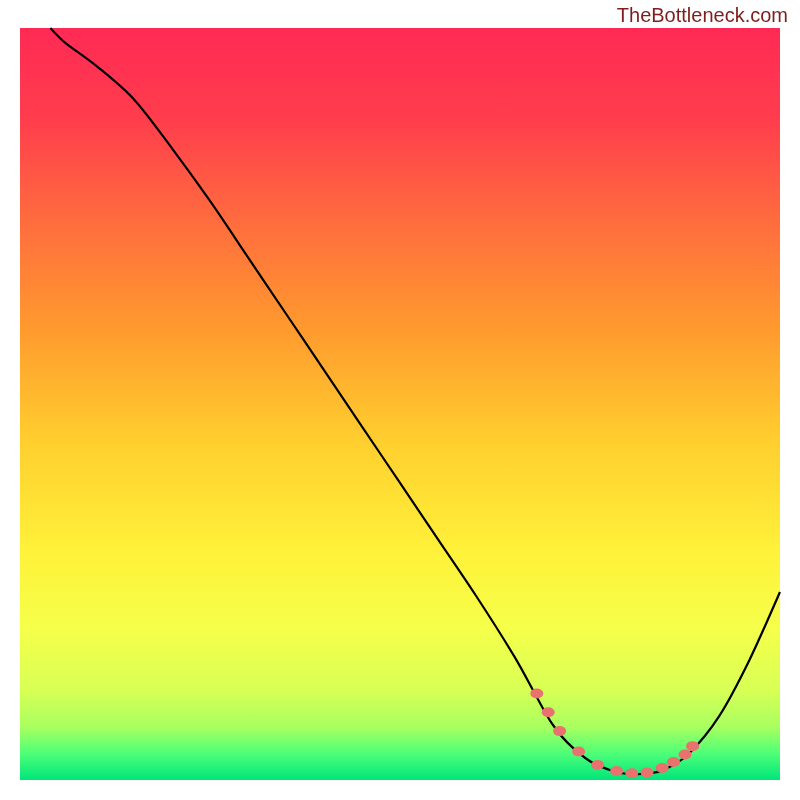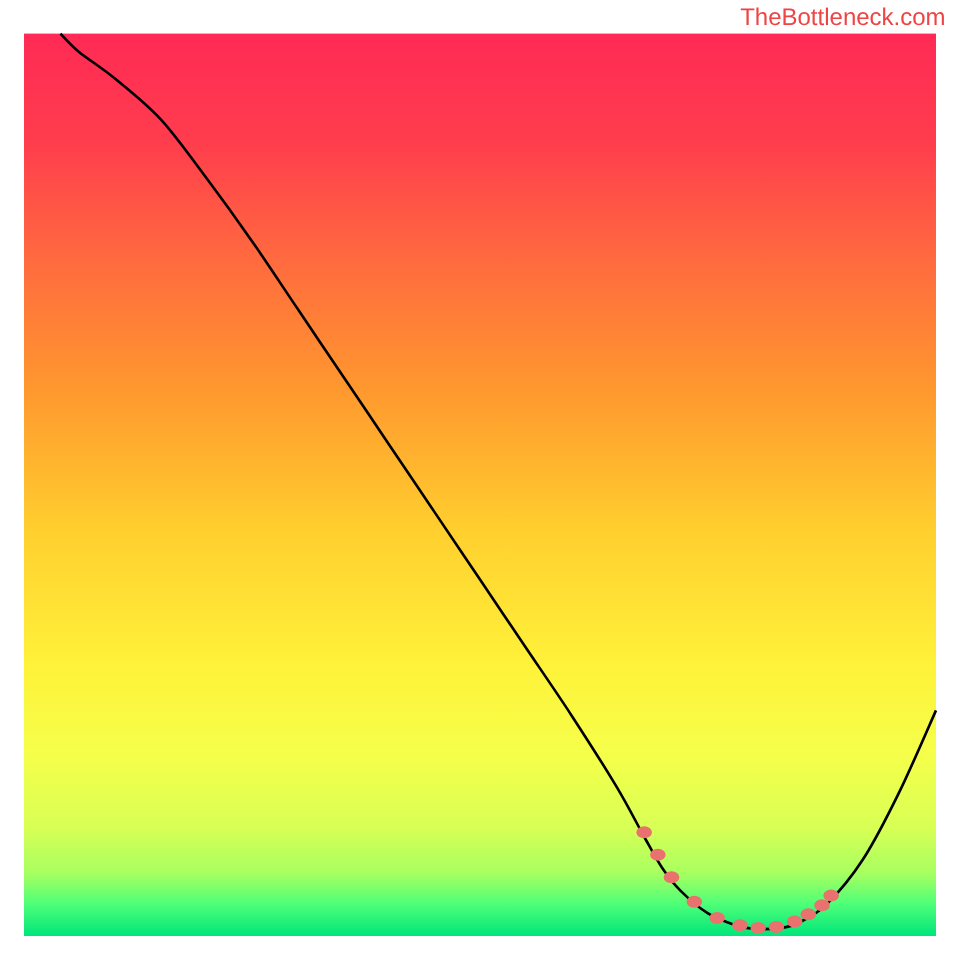--- a/index.html
+++ b/index.html
@@ -13,21 +13,21 @@
   }
   .chart-container {
     position: relative;
     width: 800px;
     height: 800px;
   }
   .watermark {
     position: absolute;
     top: 4px;
     right: 12px;
-    color: #ef4444;
+    color: #7f1d1d;
     font-size: 20px;
     font-weight: 500;
     z-index: 10;
   }
   svg.chart {
     position: absolute;
     top: 0;
     left: 0;
     width: 800px;
     height: 800px;

